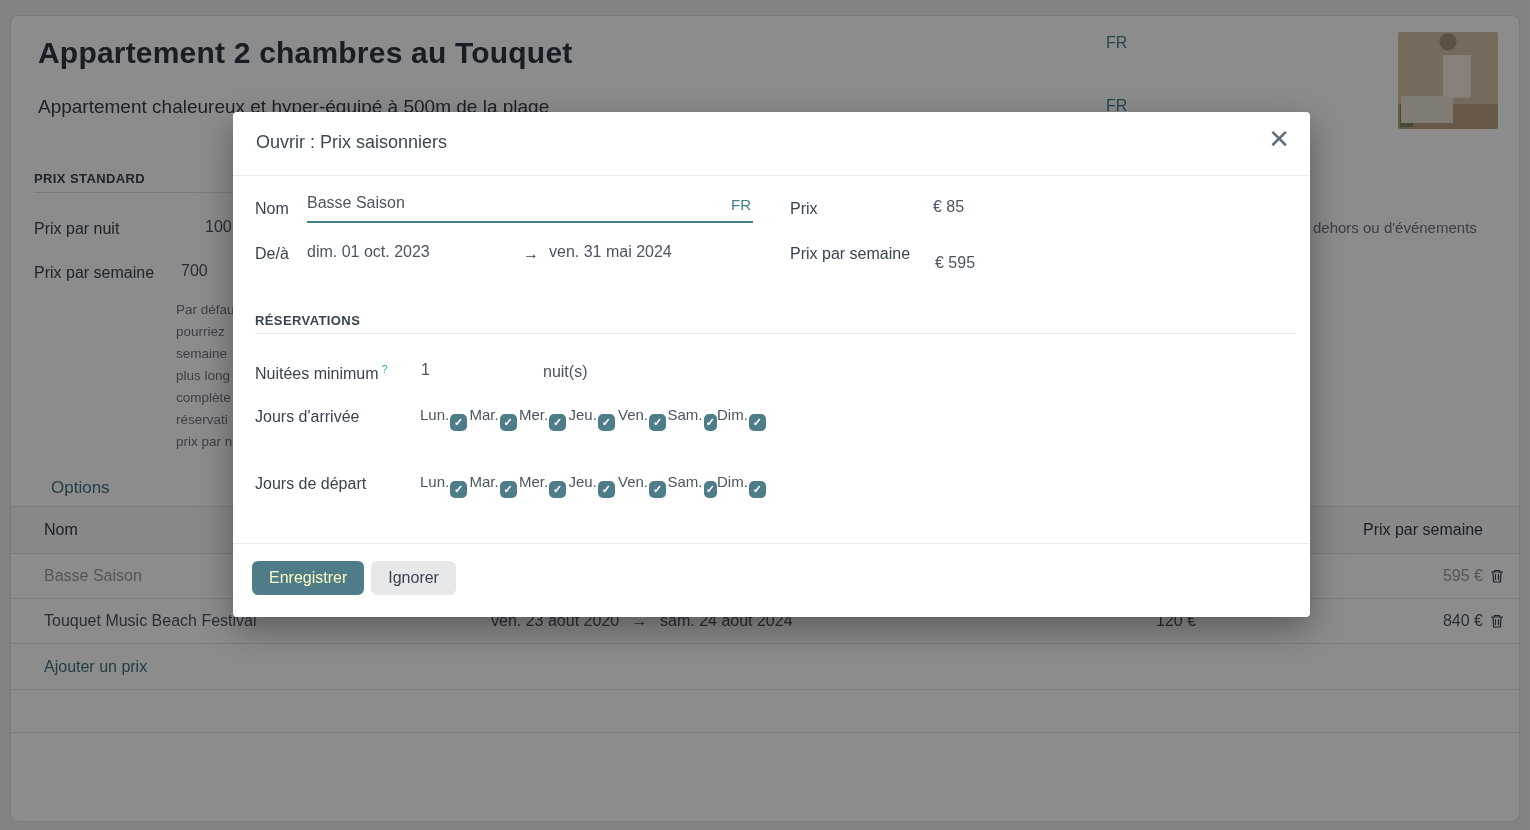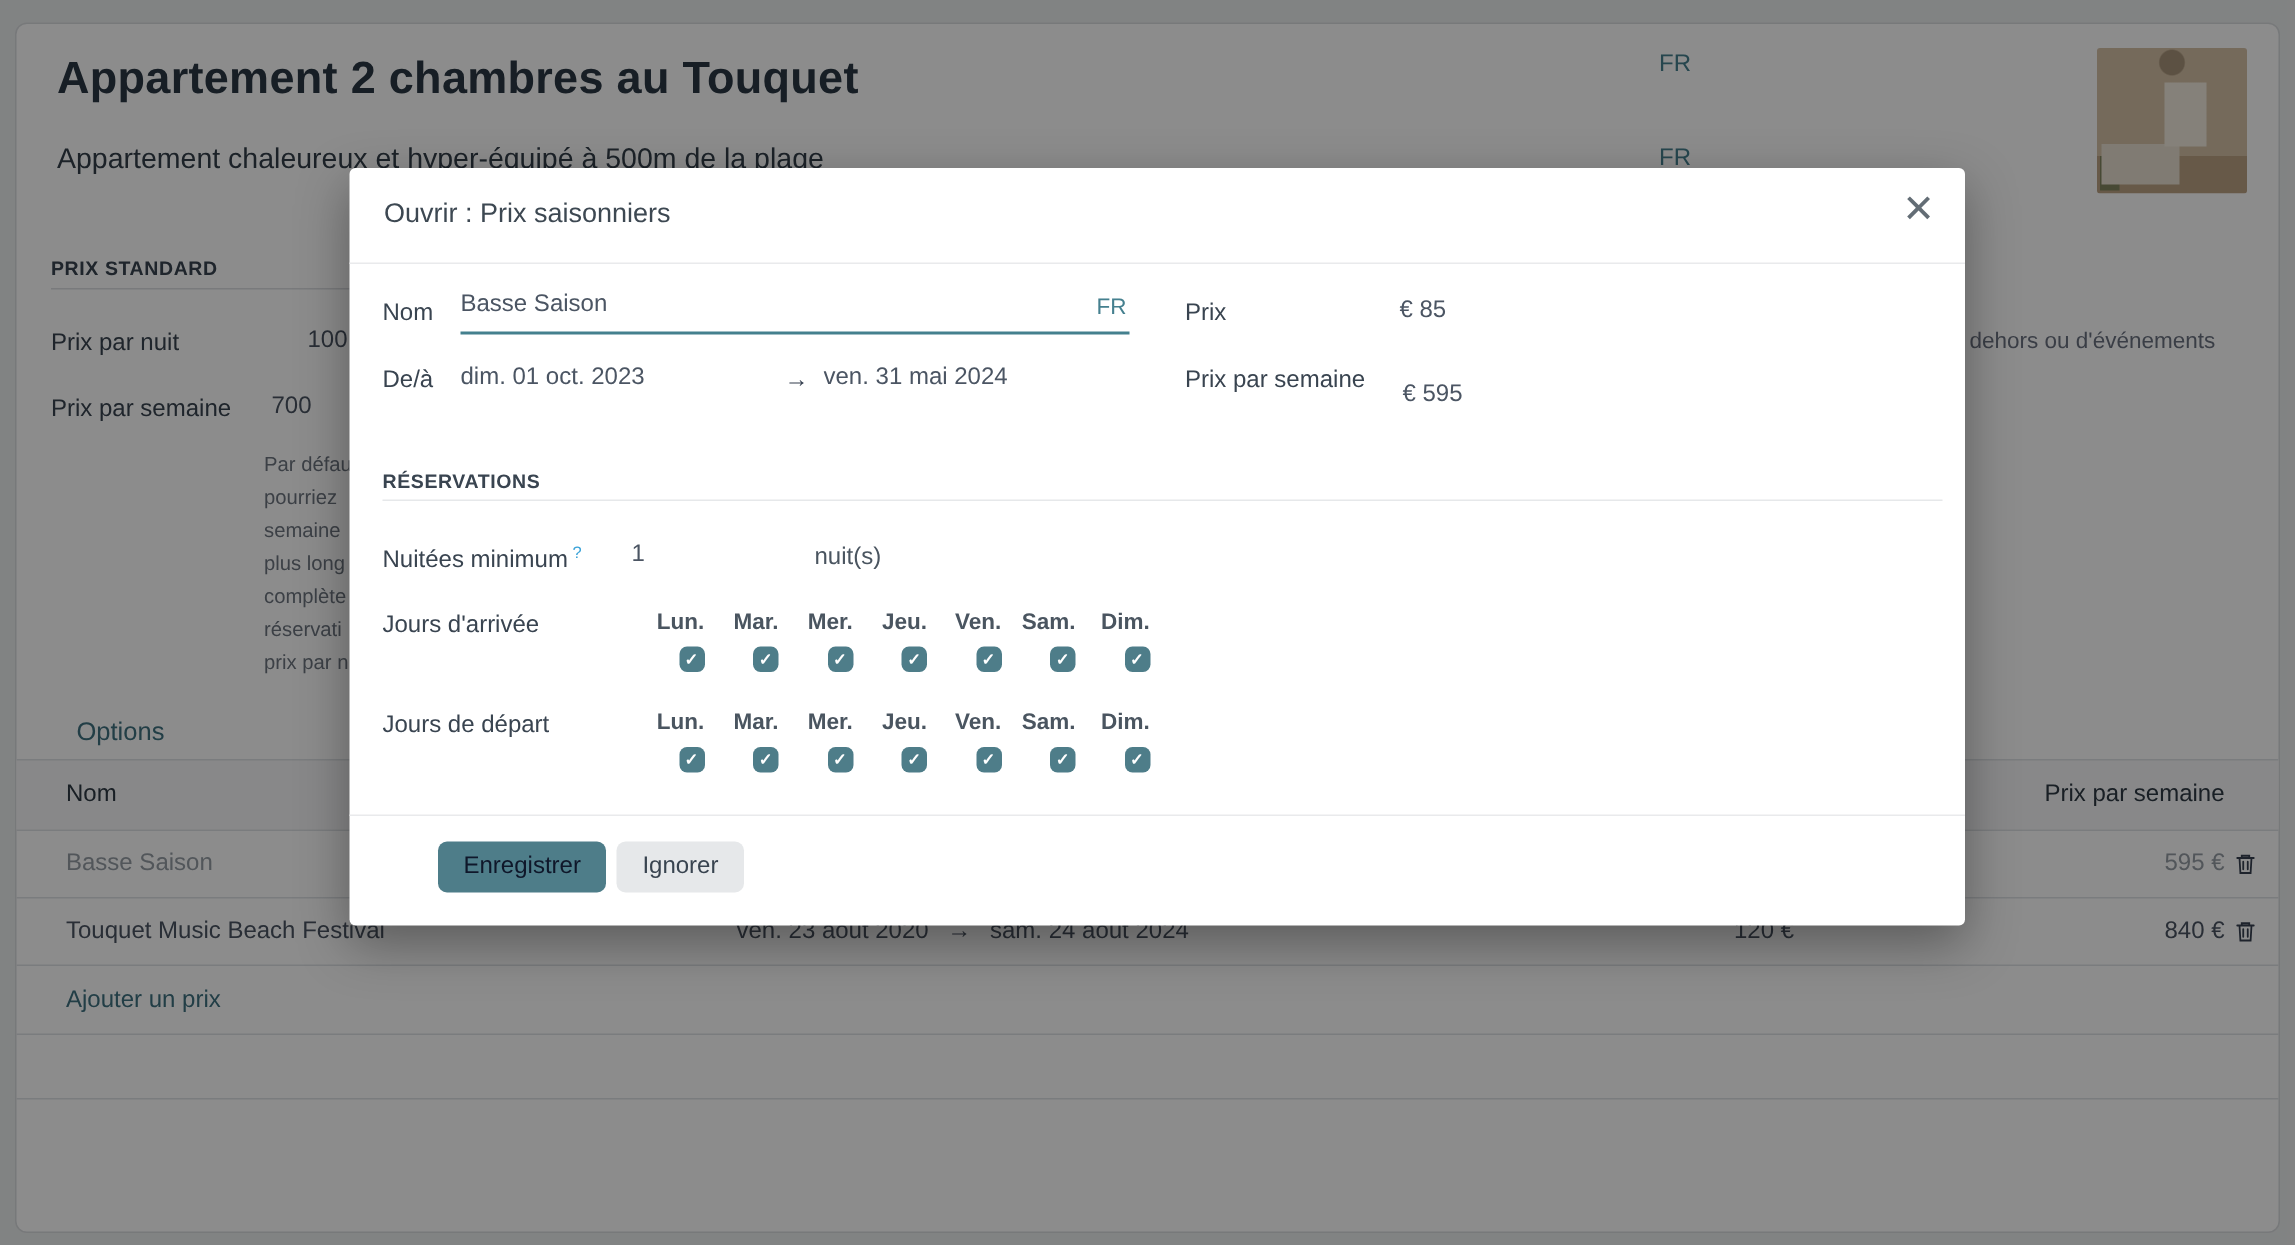--- a/index.html
+++ b/index.html
@@ -66,30 +66,30 @@
   .nom-wrap input { width:340px; border:none; outline:none; background:transparent;
     font-family:"Liberation Sans",sans-serif; font-size:16px; color:#4b5563; }
   .nom-fr { position:absolute; right:2px; top:2px; font-size:15px; font-weight:500; color:#45808f;
     cursor:pointer; }
   .m-arrow { position:absolute; left:290px; top:133px; font-size:16px; color:#374151; }
   .m-sec { position:absolute; left:22px; top:201px; font-size:13px; font-weight:700; color:#394450;
     letter-spacing:.4px; }
   .m-sec-rule { position:absolute; left:22px; top:221px; width:1040px; height:1px; background:#e6e8ea; }
   .q-sup { color:#3ba3d8; font-size:11px; vertical-align:super; margin-left:3px; cursor:pointer; }
   .days-row { position:absolute; left:187px; display:flex; }
-  .day-col { width:49.5px; display:flex; flex-direction:column; align-items:flex-end;font-weight:bold; }
+  .day-col { width:49.5px; display:flex; flex-direction:row; align-items:flex-start; }
   .day-lbl { font-size:15px; color:#4a5560; }
   .cb { width:17px; height:17px; margin-top:8px; margin-left:1px; border-radius:5px; background:#4e7d89;
     display:flex; align-items:center; justify-content:center; cursor:pointer; }
   .cb::after { content:"✓"; color:#fff; font-size:11px; font-weight:700; }
   .m-foot-hr { position:absolute; left:0; top:431px; width:100%; height:1px; background:#e9eaec; }
   .btn-row { position:absolute; left:19px; top:449px; display:flex; gap:7px; }
   .btn { font-size:16px; padding:8px 17px; border-radius:6px; border:none; cursor:pointer;
     font-family:"Liberation Sans",sans-serif; }
-  .btn-primary { background:#4e7d89; color:#0f172a;margin-left:40px; }
+  .btn-primary { background:#4e7d89; color:#fef9c3; }
   .btn-secondary { background:#e6e8ea; color:#394450; }
 </style>
 </head>
 <body>
 
 <div id="page-card">
   <div class="page-title">Appartement 2 chambres au Touquet</div>
   <div class="page-subtitle">Appartement chaleureux et hyper-équipé à 500m de la plage</div>
   <div class="fr-badge" style="top:18px;">FR</div>
   <div class="fr-badge" style="top:81px;">FR</div>

